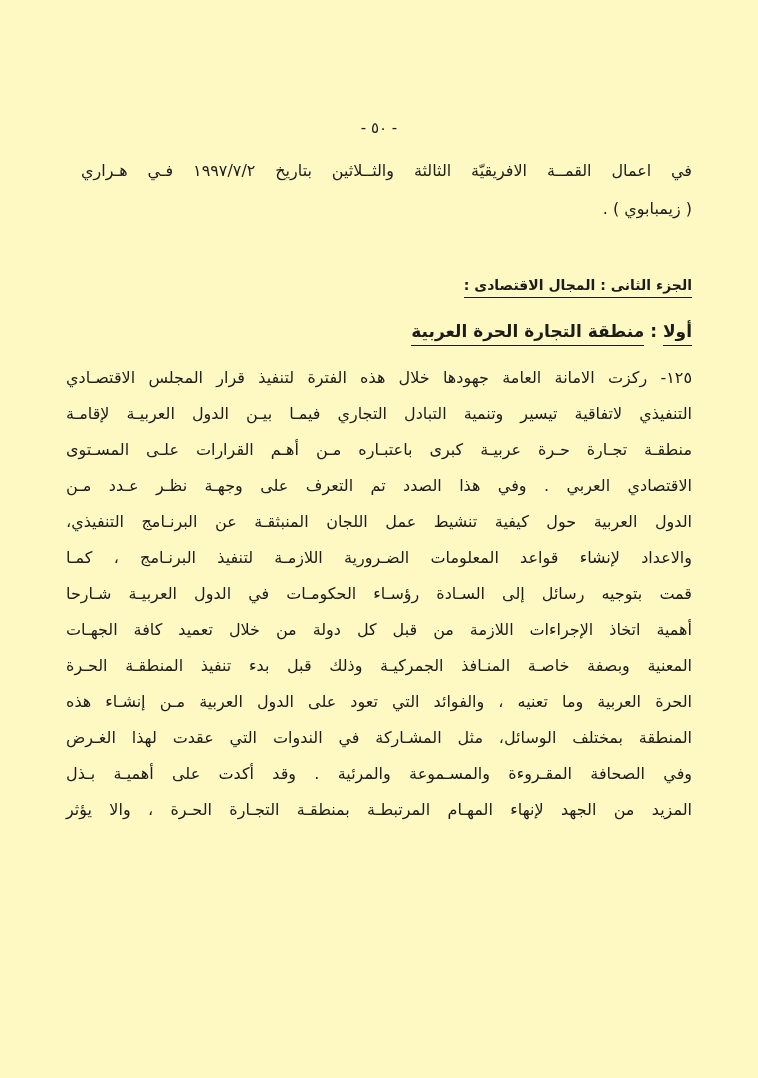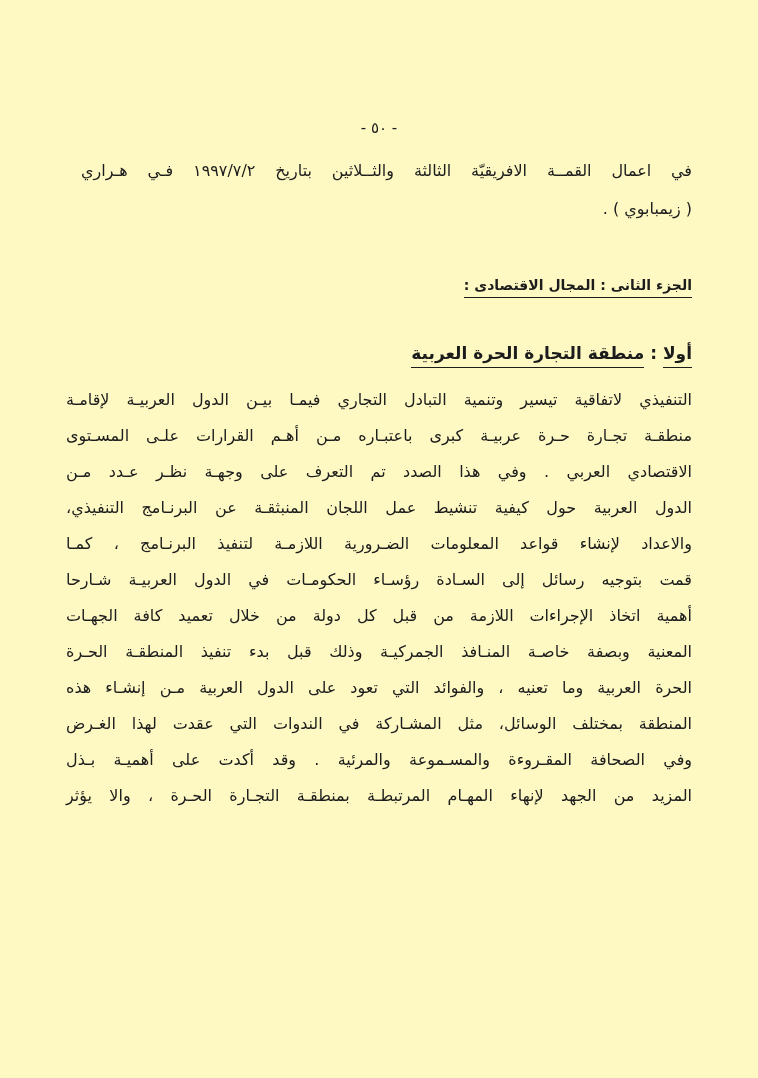--- a/index.html
+++ b/index.html
@@ -34,21 +34,21 @@
     text-align: left;
     text-align-last: start;
   }
   .section-heading {
     margin-top: 44px;
     font-size: 14px;
     font-weight: bold;
     line-height: 26px;
   }
   .subsection-heading {
-    margin-top: 42px;
+    margin-top: 20px;
     font-size: 17px;
     font-weight: bold;
     line-height: 26px;
   }
   .underlined {
     border-bottom: 1.5px solid #1c1c1c;
     padding-bottom: 4px;
   }
   .body-para {
     margin-top: 16px;
@@ -70,20 +70,21 @@
 
   <div class="section-heading">
     <span class="underlined">الجزء الثانى : المجال الاقتصادى :</span>
   </div>
 
   <div class="subsection-heading">
     <span class="underlined">أولا</span><span> : </span><span class="underlined">منطقة التجارة الحرة العربية</span>
   </div>
 
   <div class="body-para">
+    <div class="line">١٢٥- ركزت الامانة العامة جهودها خلال هذه الفترة لتنفيذ قرار المجلس الاقتصـادي</div>
     <div class="line">التنفيذي لاتفاقية تيسير وتنمية التبادل التجاري فيمـا بيـن الدول العربيـة لإقامـة</div>
     <div class="line">منطقـة تجـارة حـرة عربيـة كبرى باعتبـاره مـن أهـم القرارات علـى المسـتوى</div>
     <div class="line">الاقتصادي العربي . وفي هذا الصدد تم التعرف على وجهـة نظـر عـدد مـن</div>
     <div class="line">الدول العربية حول كيفية تنشيط عمل اللجان المنبثقـة عن البرنـامج التنفيذي،</div>
     <div class="line">والاعداد لإنشاء قواعد المعلومات الضـرورية اللازمـة لتنفيذ البرنـامج ، كمـا</div>
     <div class="line">قمت بتوجيه رسائل إلى السـادة رؤسـاء الحكومـات في الدول العربيـة شـارحا</div>
     <div class="line">أهمية اتخاذ الإجراءات اللازمة من قبل كل دولة من خلال تعميد كافة الجهـات</div>
     <div class="line">المعنية وبصفة خاصـة المنـافذ الجمركيـة وذلك قبل بدء تنفيذ المنطقـة الحـرة</div>
     <div class="line">الحرة العربية وما تعنيه ، والفوائد التي تعود على الدول العربية مـن إنشـاء هذه</div>
     <div class="line">المنطقة بمختلف الوسائل، مثل المشـاركة في الندوات التي عقدت لهذا الغـرض</div>

